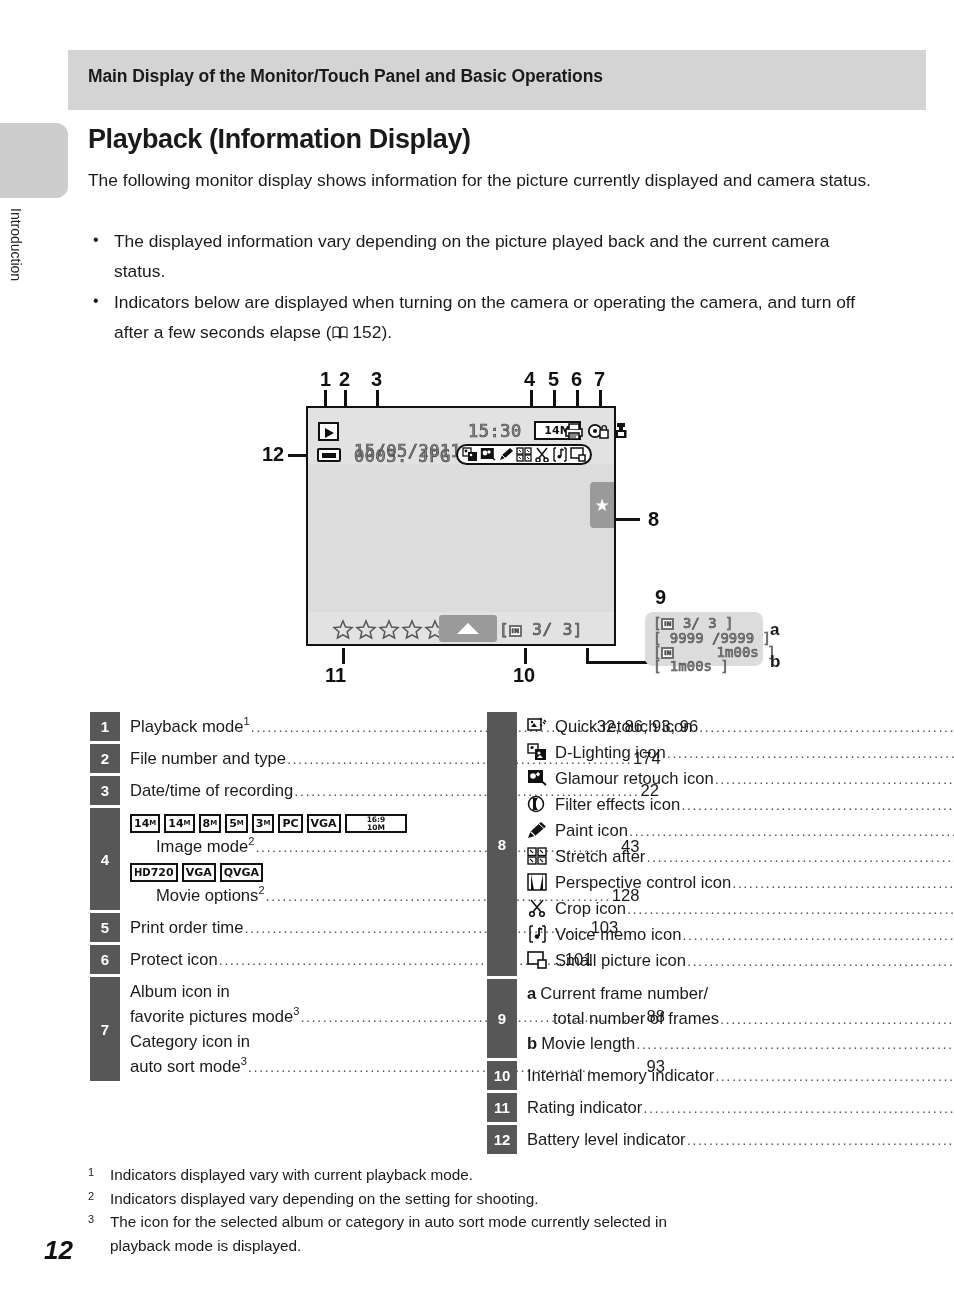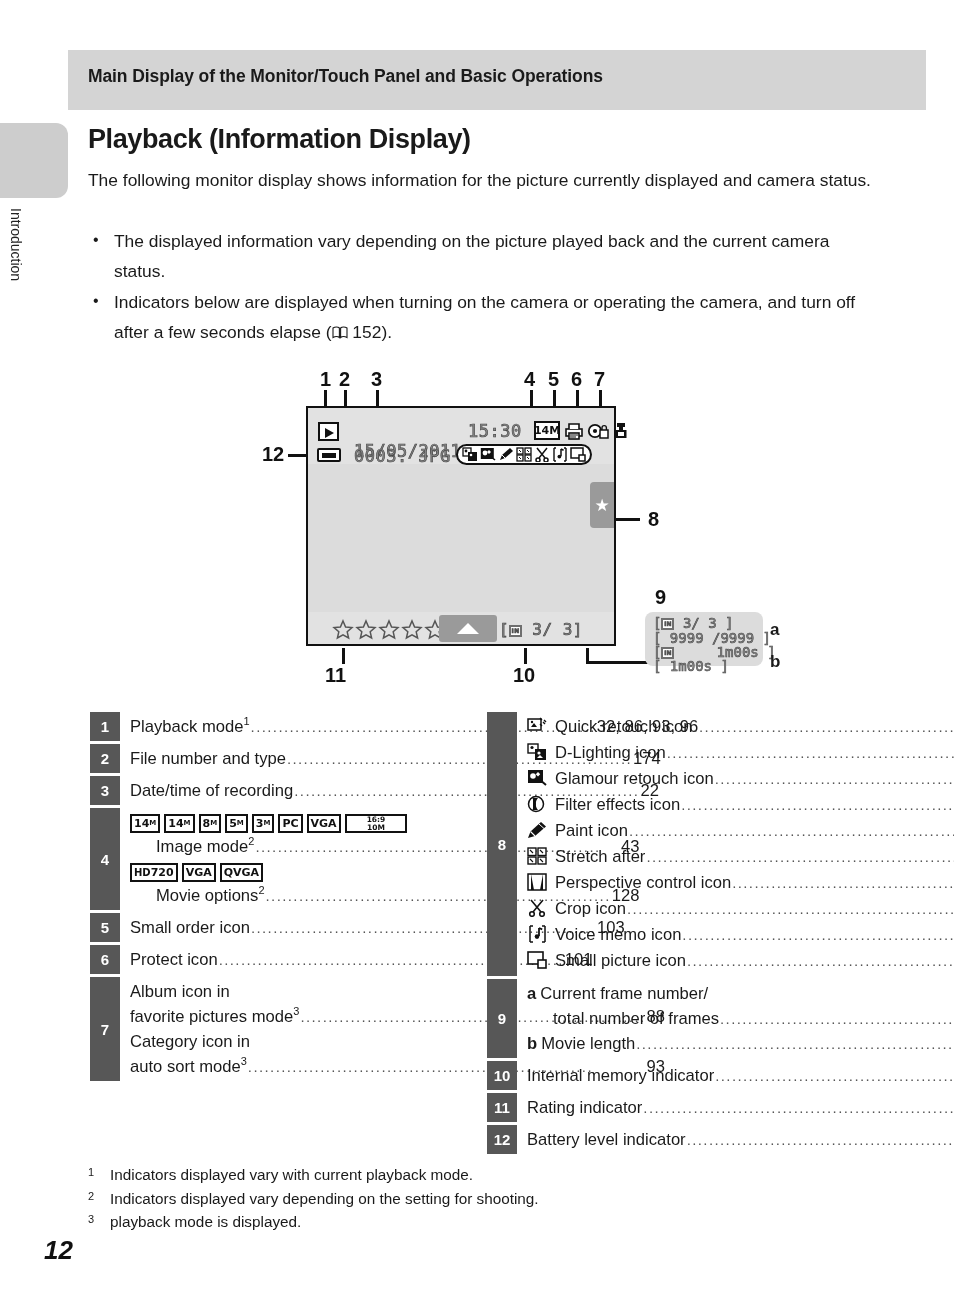--- a/index.html
+++ b/index.html
@@ -193,21 +193,21 @@
     font-family: "DejaVu Sans", sans-serif;
     font-weight: bold;
     color: #111;
     display: flex;
     align-items: center;
     justify-content: center;
     line-height: 1;
   }
   .b-imgmode {
     left: 226px; top: 13px;
-    width: 26px; height: 19px;
+    width: 47px; height: 19px;
     font-size: 11px;
   }
   .b-print { left: 255px; top: 13px; width: 22px; height: 19px; border: none; background: none; }
   .b-protect { left: 279px; top: 13px; width: 23px; height: 19px; border: none; background: none; }
   .b-album { left: 304px; top: 13px; width: 18px; height: 19px; border: none; background: none; }
 
   
   .retouch-strip {
     position: absolute;
     left: 148px; top: 36px;
@@ -700,21 +700,21 @@
         <span class="dots">..............................................................</span>
         <span class="pg">128</span>
       </div>
     </div>
   </div>
 
   <div class="lrow">
     <div class="lnum">5</div>
     <div class="lbody">
       <div class="entry">
-        <span class="lbl">Small order icon</span>
+        <span class="lbl">Print order time</span>
         <span class="dots">..............................................................</span>
         <span class="pg">103</span>
       </div>
     </div>
   </div>
 
   <div class="lrow">
     <div class="lnum">6</div>
     <div class="lbody">
       <div class="entry">
@@ -953,17 +953,18 @@
   <div class="fnrow">
     <span class="fnmark">1</span>
     <span>Indicators displayed vary with current playback mode.</span>
   </div>
   <div class="fnrow">
     <span class="fnmark">2</span>
     <span>Indicators displayed vary depending on the setting for shooting.</span>
   </div>
   <div class="fnrow">
     <span class="fnmark">3</span>
+    <span>The icon for the selected album or category in auto sort mode currently selected in</span>
     <div>playback mode is displayed.</div>
   </div>
 </div>
 
 <div class="page-no">12</div>
 
 </body></html>

